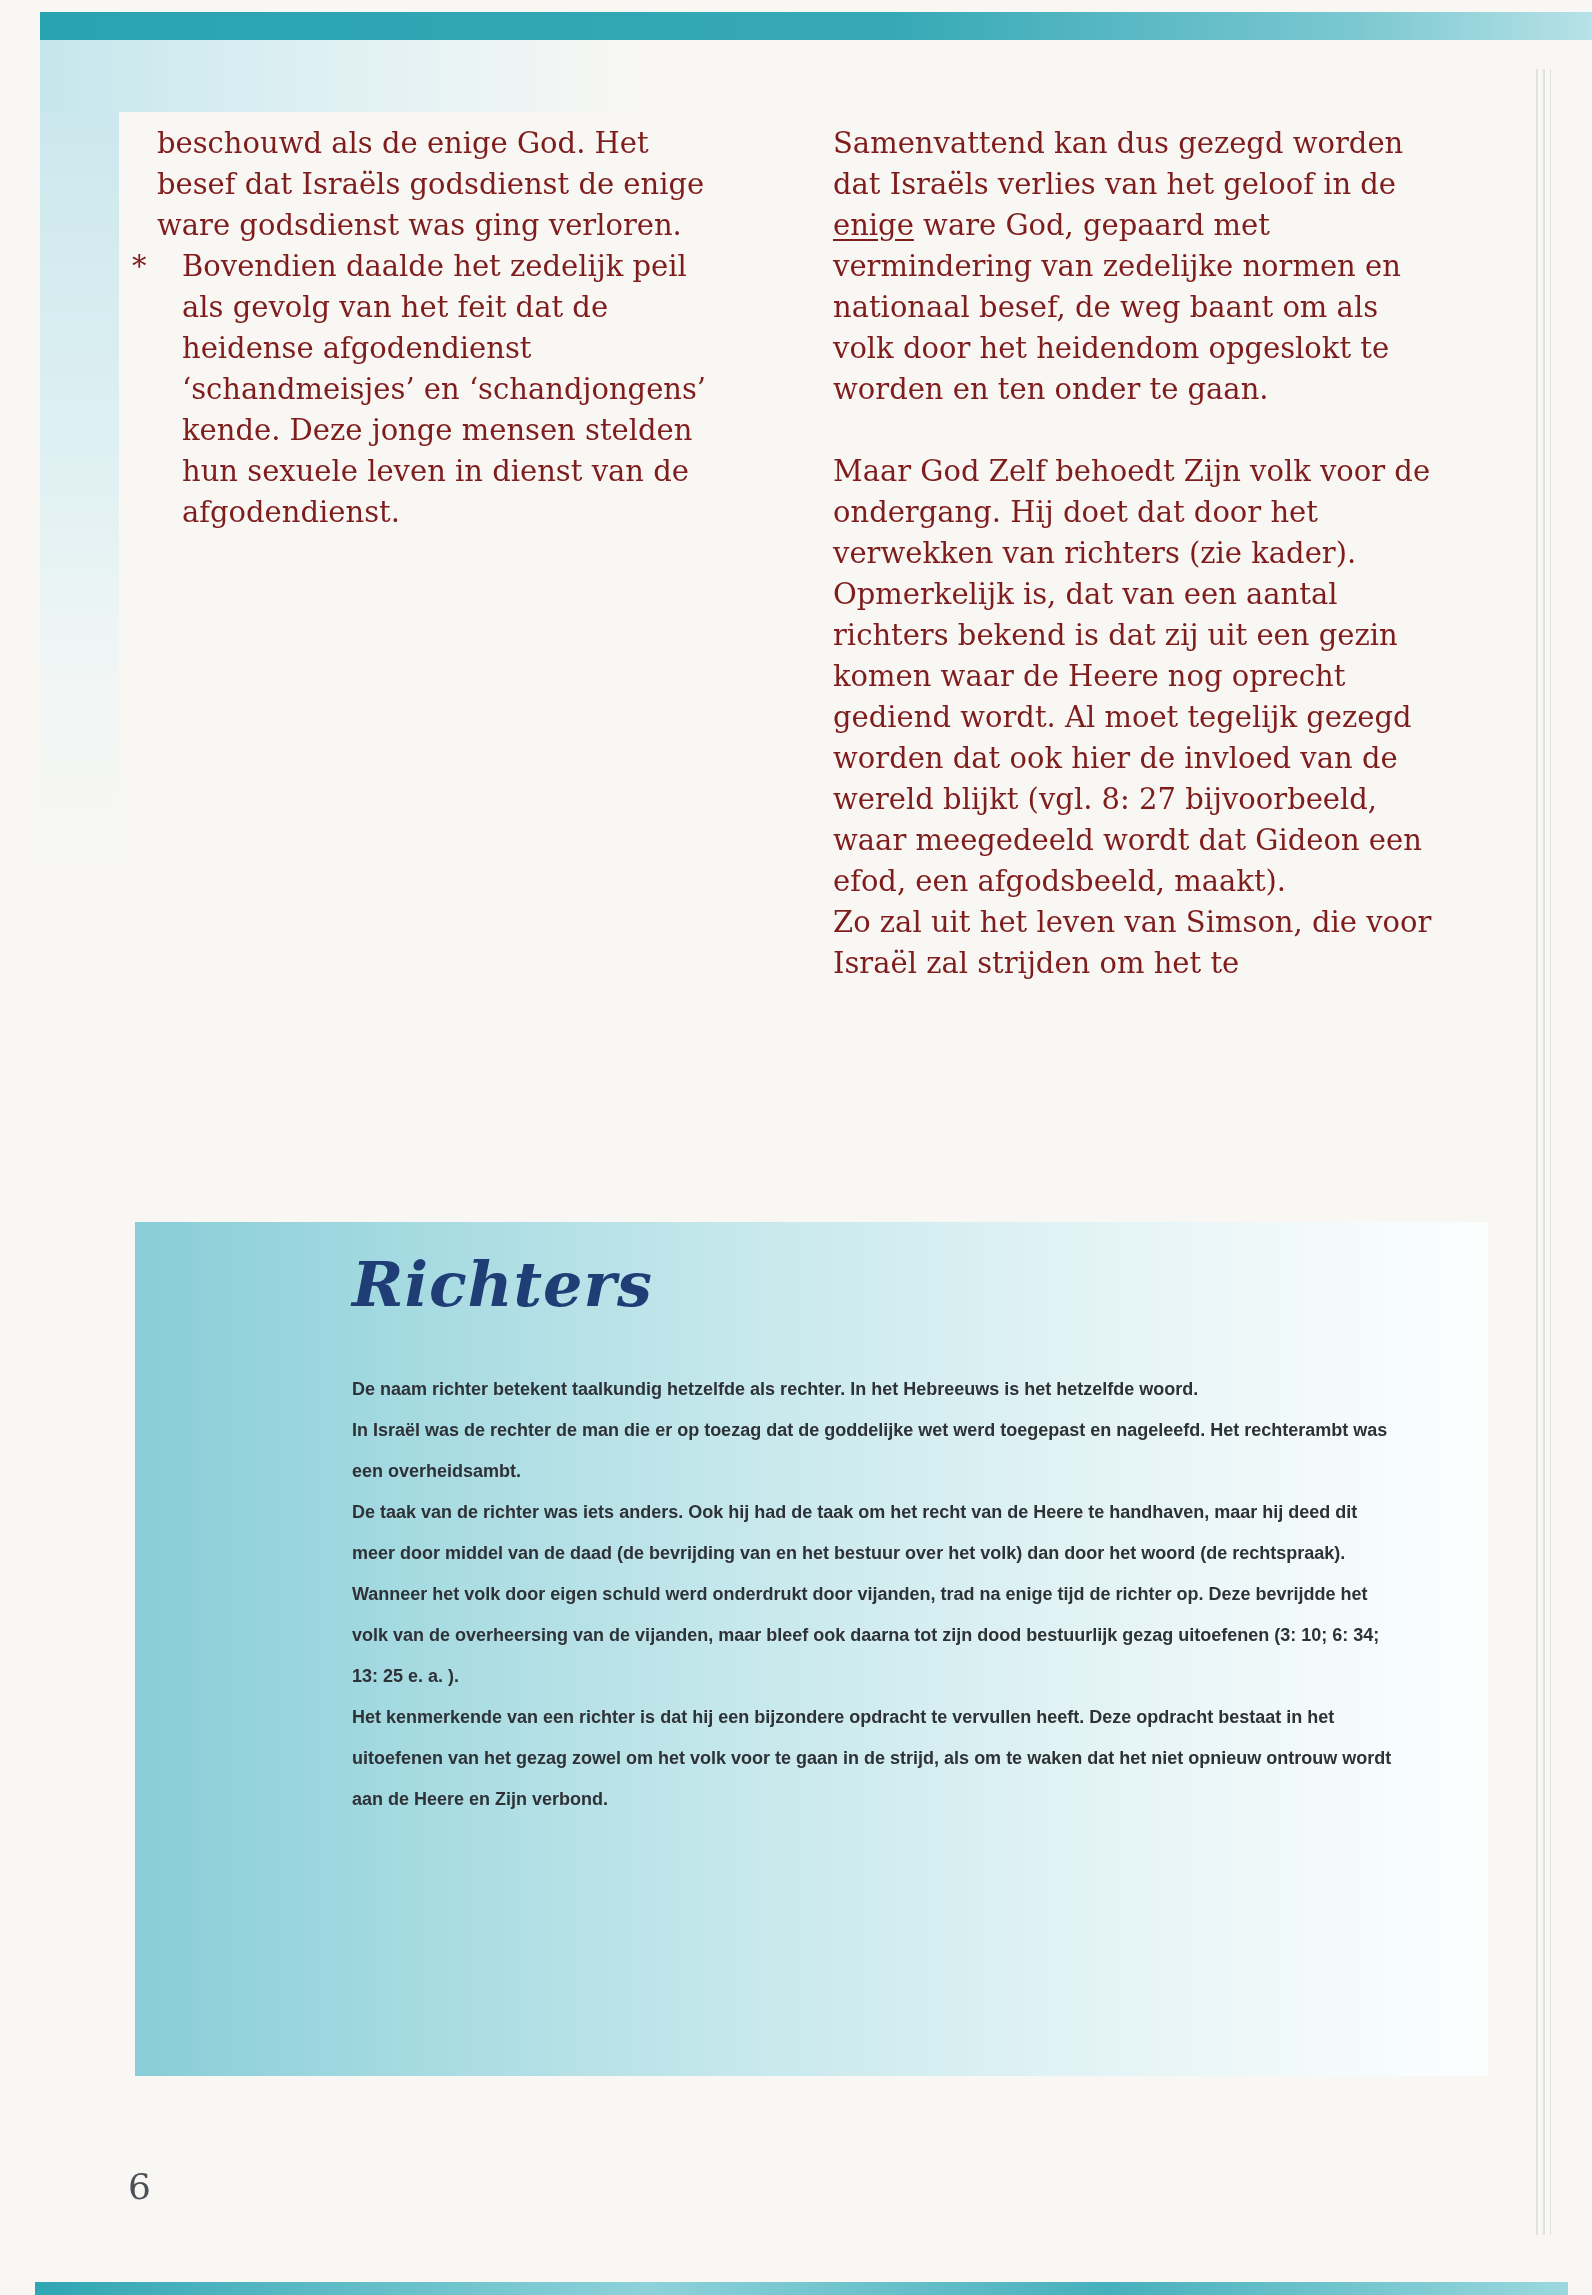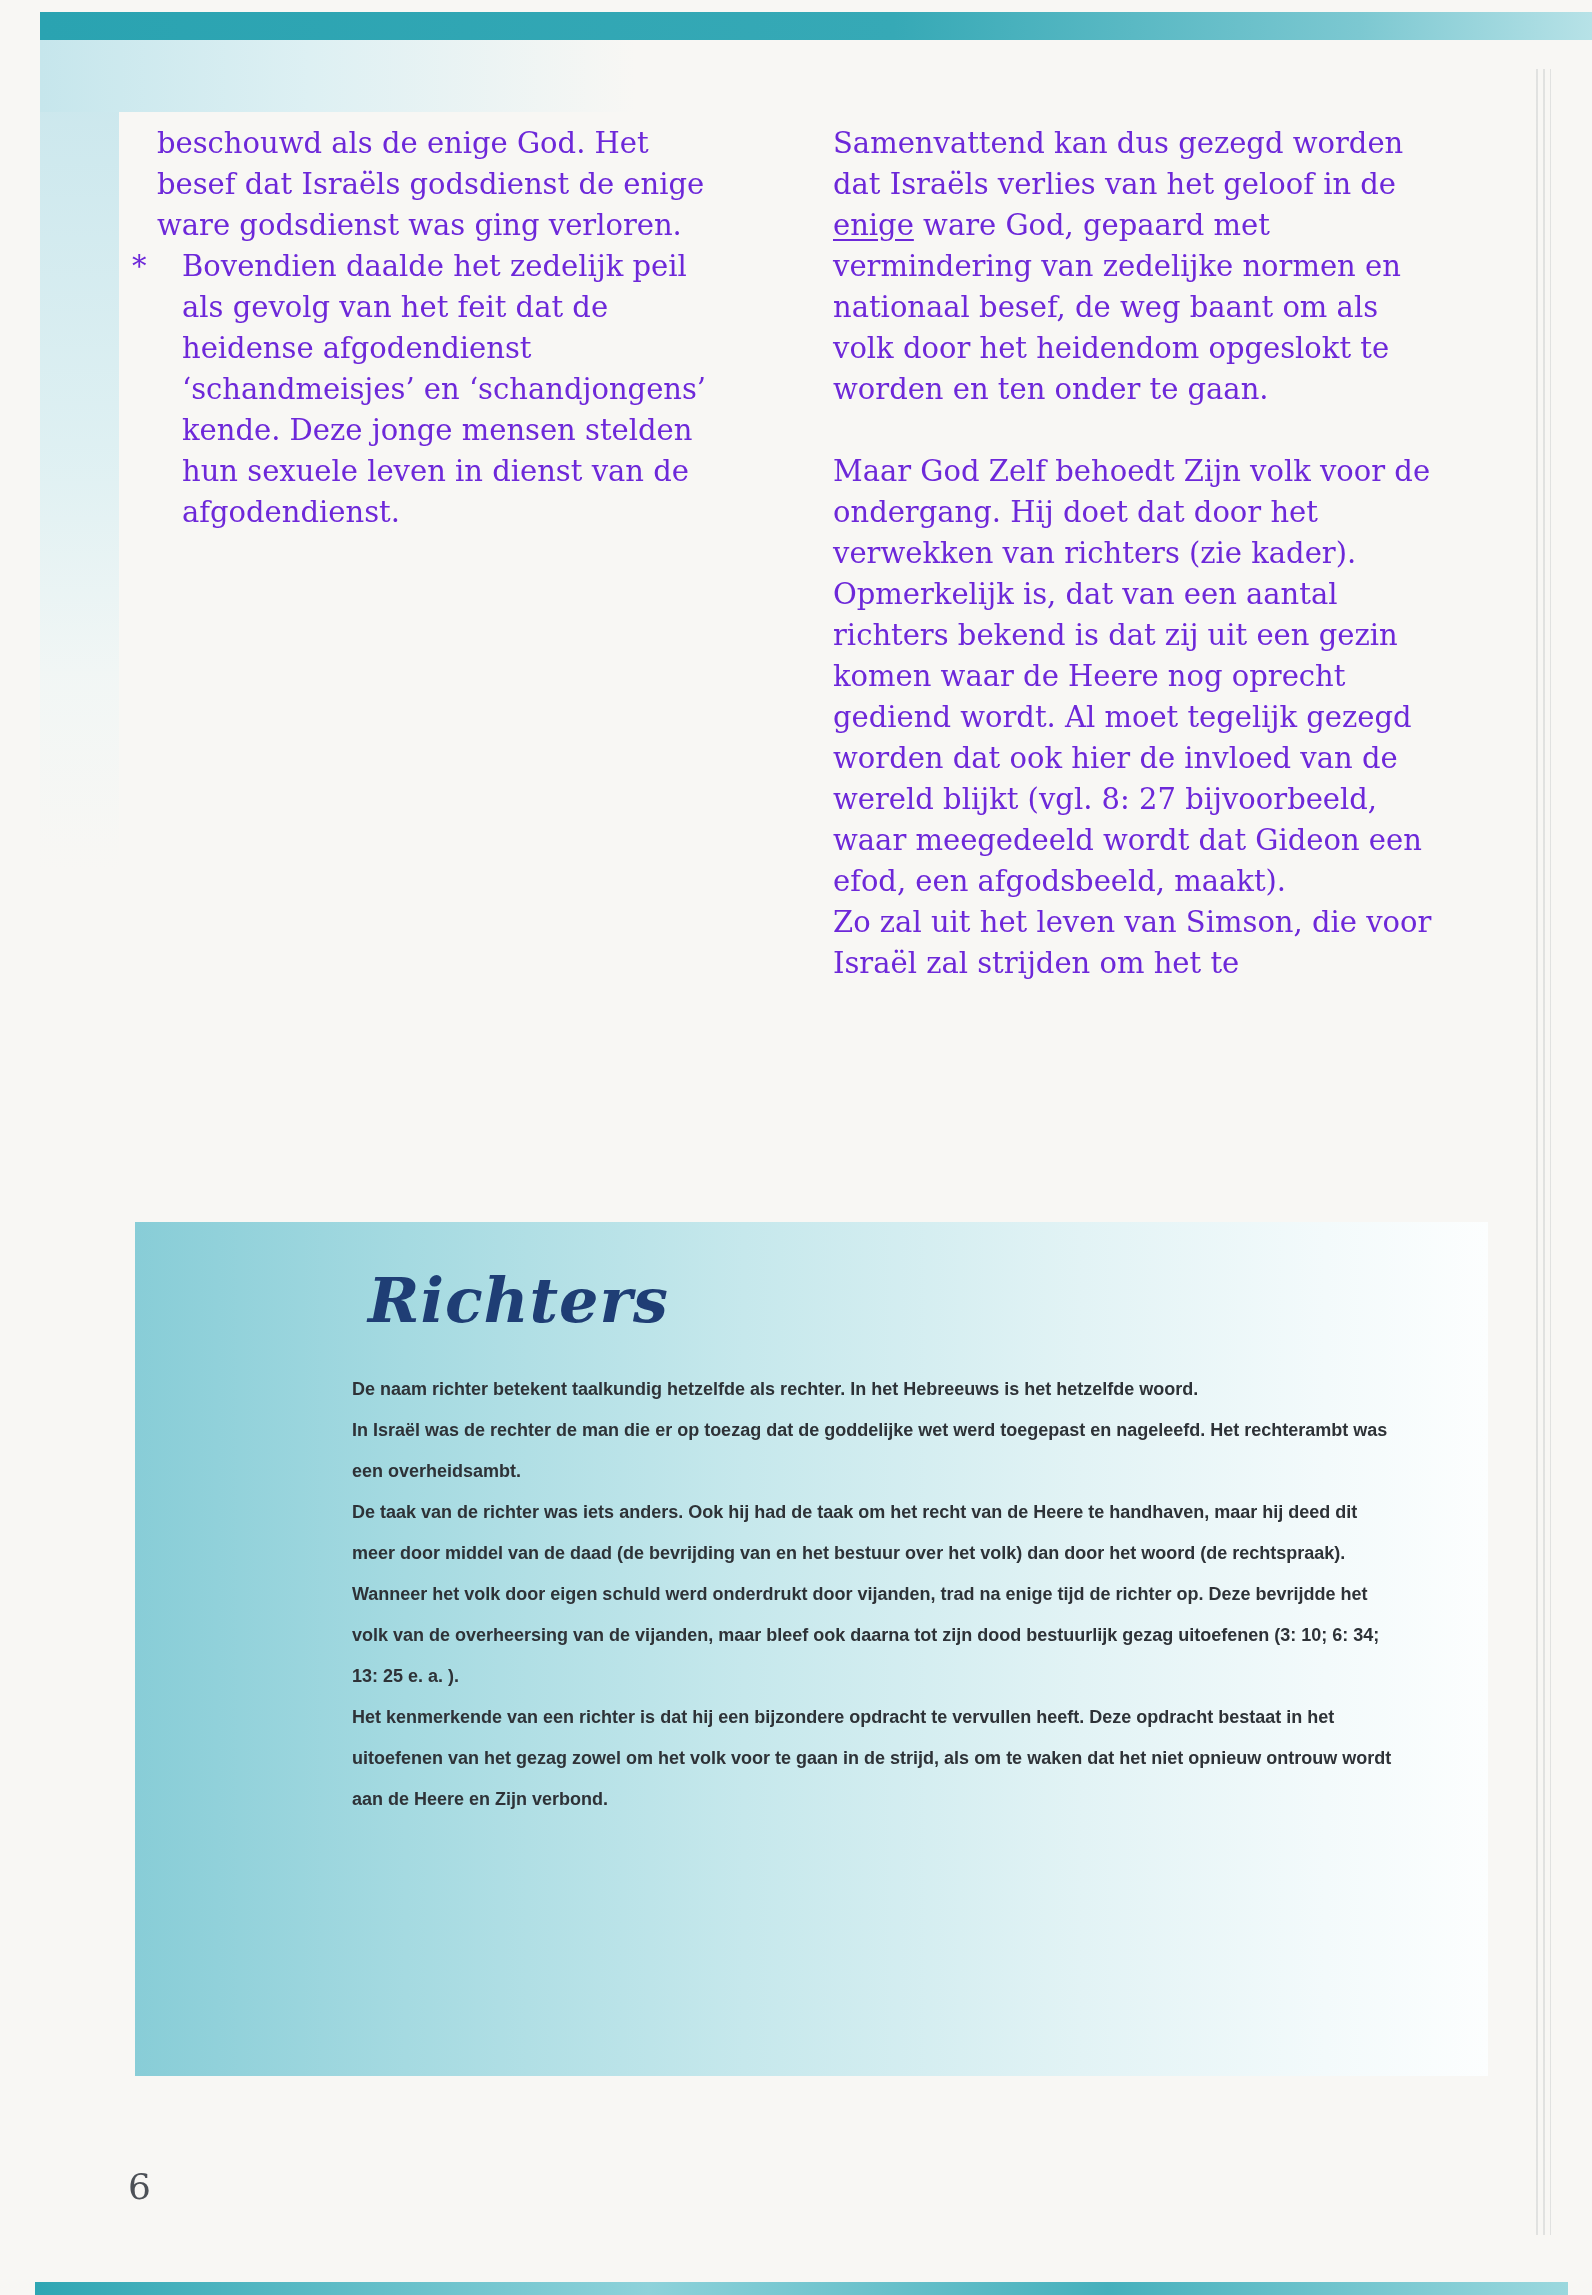--- a/index.html
+++ b/index.html
@@ -44,41 +44,41 @@
     background: linear-gradient(to right, #2fa6b3 0%, #8ed2da 40%, #45b0bc 70%, #9bd8de 100%);
   }
 
   
   .col {
     position: absolute;
     top: 123px;
     font-family: "DejaVu Serif", serif;
     font-size: 29px;
     line-height: 41px;
-    color: #6d28d9;
+    color: #7f1d1d;
   }
   .col-left  { left: 157px; width: 574px; }
   .col-right { left: 833px; width: 604px; }
   .col p { margin: 0; }
   .bullet { padding-left: 25px; text-indent: -50px; }
   .bmark  { display: inline-block; width: 50px; text-indent: 0; }
   .gap-before { margin-top: 41px !important; }
   .u { text-decoration: underline; text-underline-offset: 4.3px; }
 
   
   .kader {
     position: absolute;
     left: 135px; top: 1222px; width: 1353px; height: 854px;
     background: linear-gradient(to right,
       #88cdd7 0%, #a5dae1 20%, #c6e8ec 45%,
       #e2f3f5 70%, #f3fafb 88%, #fcfefe 100%);
   }
   .kader-title {
     position: absolute;
-    left: 217px; top: 26px; margin: 16px;
+    left: 217px; top: 26px; margin: 0;
     font-family: "DejaVu Serif", serif;
     font-style: italic;
     font-weight: bold;
     font-size: 62px;
     letter-spacing: 0.9px;
     color: #1f3e75;
   }
   .kader-body {
     position: absolute;
     left: 217px; top: 147px; width: 1049px;

